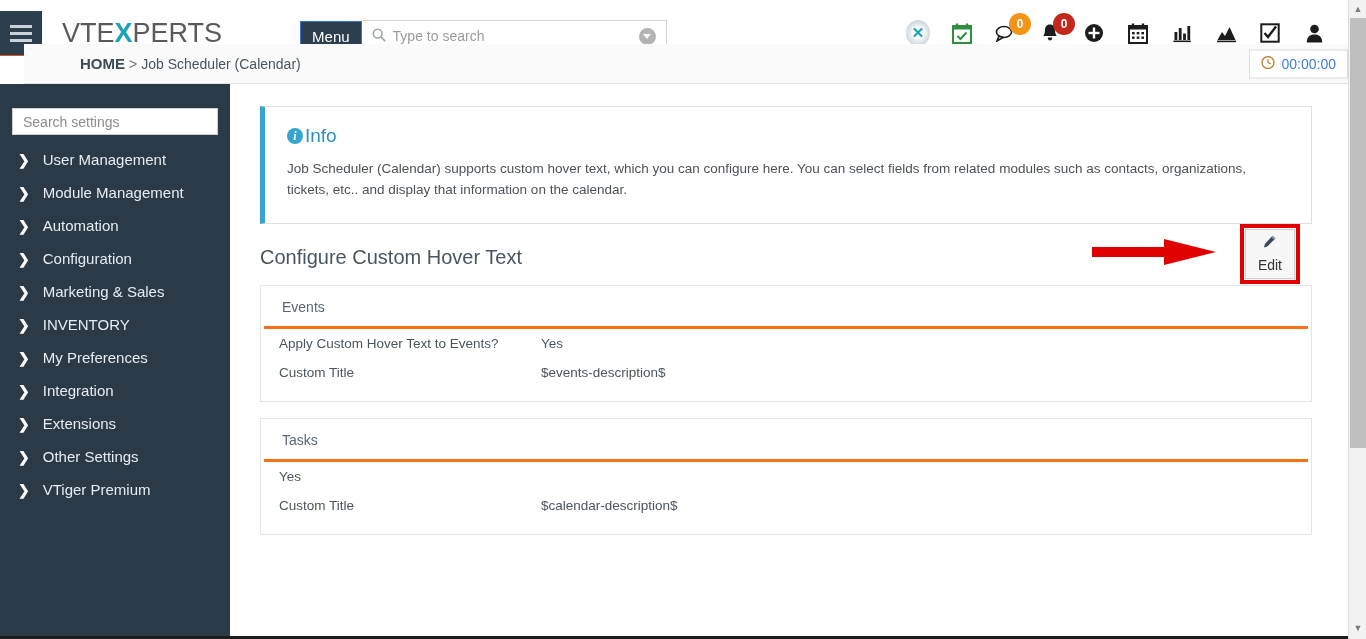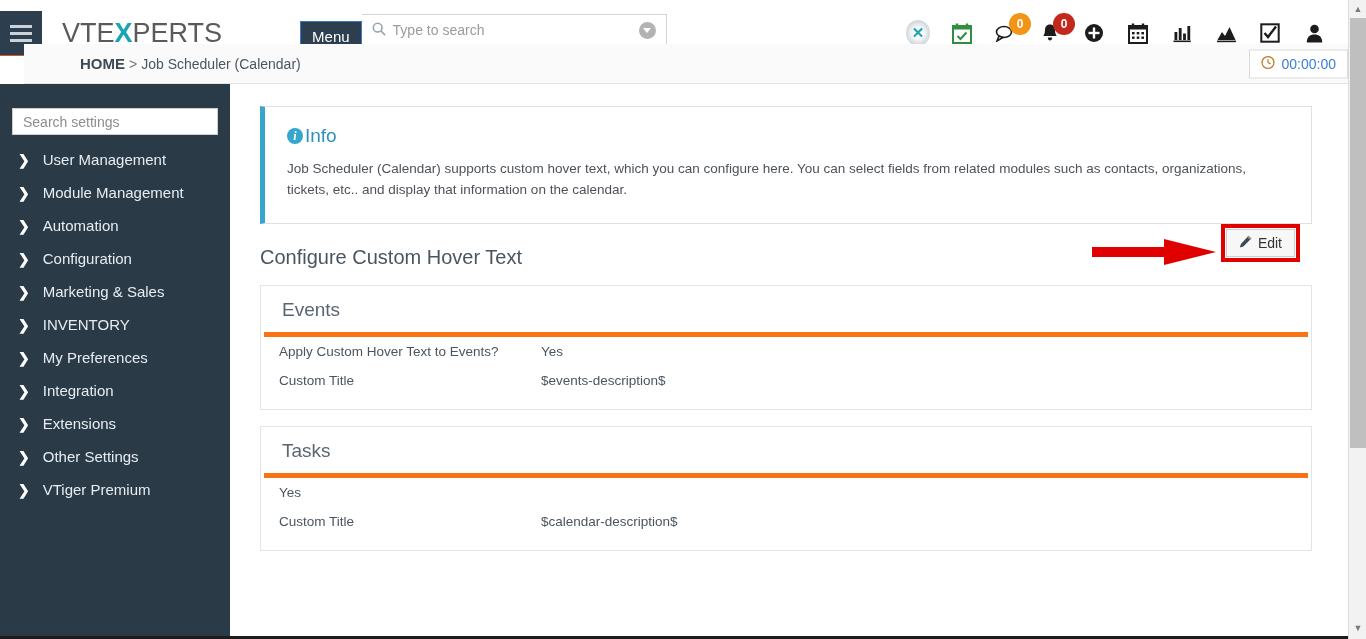--- a/index.html
+++ b/index.html
@@ -31,21 +31,21 @@
   }
   .logo .xhl { color: #1aa3b5; font-weight: 700; }
   .menu-btn {
     margin-left: 78px; background: #2d3e4e; color: #ffffff;
     font-size: 15px; padding: 7px 11px 8px; border: 1px solid #3a78c9;
     border-bottom: none; cursor: pointer; line-height: 1;
     align-self: flex-end; margin-bottom: 2px;
   }
   .searchwrap {
     position: relative; width: 305px; height: 32px; align-self: flex-end;
-    margin-bottom: 8px; border: 1px solid #d4d4d4; border-left: none;
+    margin-bottom: 2px; border: 1px solid #d4d4d4; border-left: none;
     display: flex; align-items: center; background: #fff;
   }
   .searchwrap .sicon { margin: 0 7px 0 10px; color: #9aa3ab; font-size: 14px; }
   .searchwrap input {
     border: none; outline: none; font-size: 14px; color: #333;
     font-family: "Liberation Sans", sans-serif; flex: 1; background: transparent;
   }
   .searchwrap input::placeholder { color: #9b9b9b; }
   .caret-circle {
     width: 17px; height: 17px; border-radius: 50%; background: #b3b3b3;
@@ -132,35 +132,35 @@
     font-family: "Liberation Serif", serif;
   }
   .infobox p { font-size: 13.5px; color: #4d5259; line-height: 1.55; max-width: 1045px; }
 
   .sec-title { font-size: 20px; font-weight: 400; color: #4a5560; margin: 22px 0 0; }
   .titlerow { display: flex; align-items: center; justify-content: flex-start; position: relative; }
 
   .edit-btn {
     border: 1px solid #cfcfcf; background: #f7f7f7; color: #333;
     font-size: 14px; padding: 5px 12px; display: inline-flex; align-items: center;
-    gap: 6px; cursor: pointer; position: relative; z-index: 3;
+    gap: 6px; cursor: pointer; position: relative; z-index: 3; flex-direction: column;
   }
   .edit-hl {
     position: absolute; right: 12px; top: 0px; border: 4px solid #e00000;
     padding: 1px; z-index: 2;
   }
   .arrow {
     position: absolute; right: 96px; top: 13px; z-index: 1;
     width: 124px; height: 30px;
   }
 
   .panel { border: 1px solid #e4e4e4; margin-top: 16px; background: #fff; }
   .panel-head {
-    font-size: 19px; font-weight: 400; color: #5a6672;
-    padding: 13px 18px 11px; border-bottom: 5px solid #f97316; margin: 0 3px;
+    font-size: 14px; font-weight: 400; color: #5a6672;
+    padding: 13px 18px 11px; border-bottom: 3px solid #f97316; margin: 0 3px;
   }
   .row { display: flex; padding: 7px 18px; font-size: 13.5px; }
   .row:first-of-type { padding-top: 13px; }
   .row .lbl { width: 262px; color: #4b555f; }
   .row .val { color: #4b555f; }
   .panel-pad { height: 14px; }
 
   
   .scrollbar {
     position: absolute; top: 0; right: 0; width: 18px; height: 639px;

